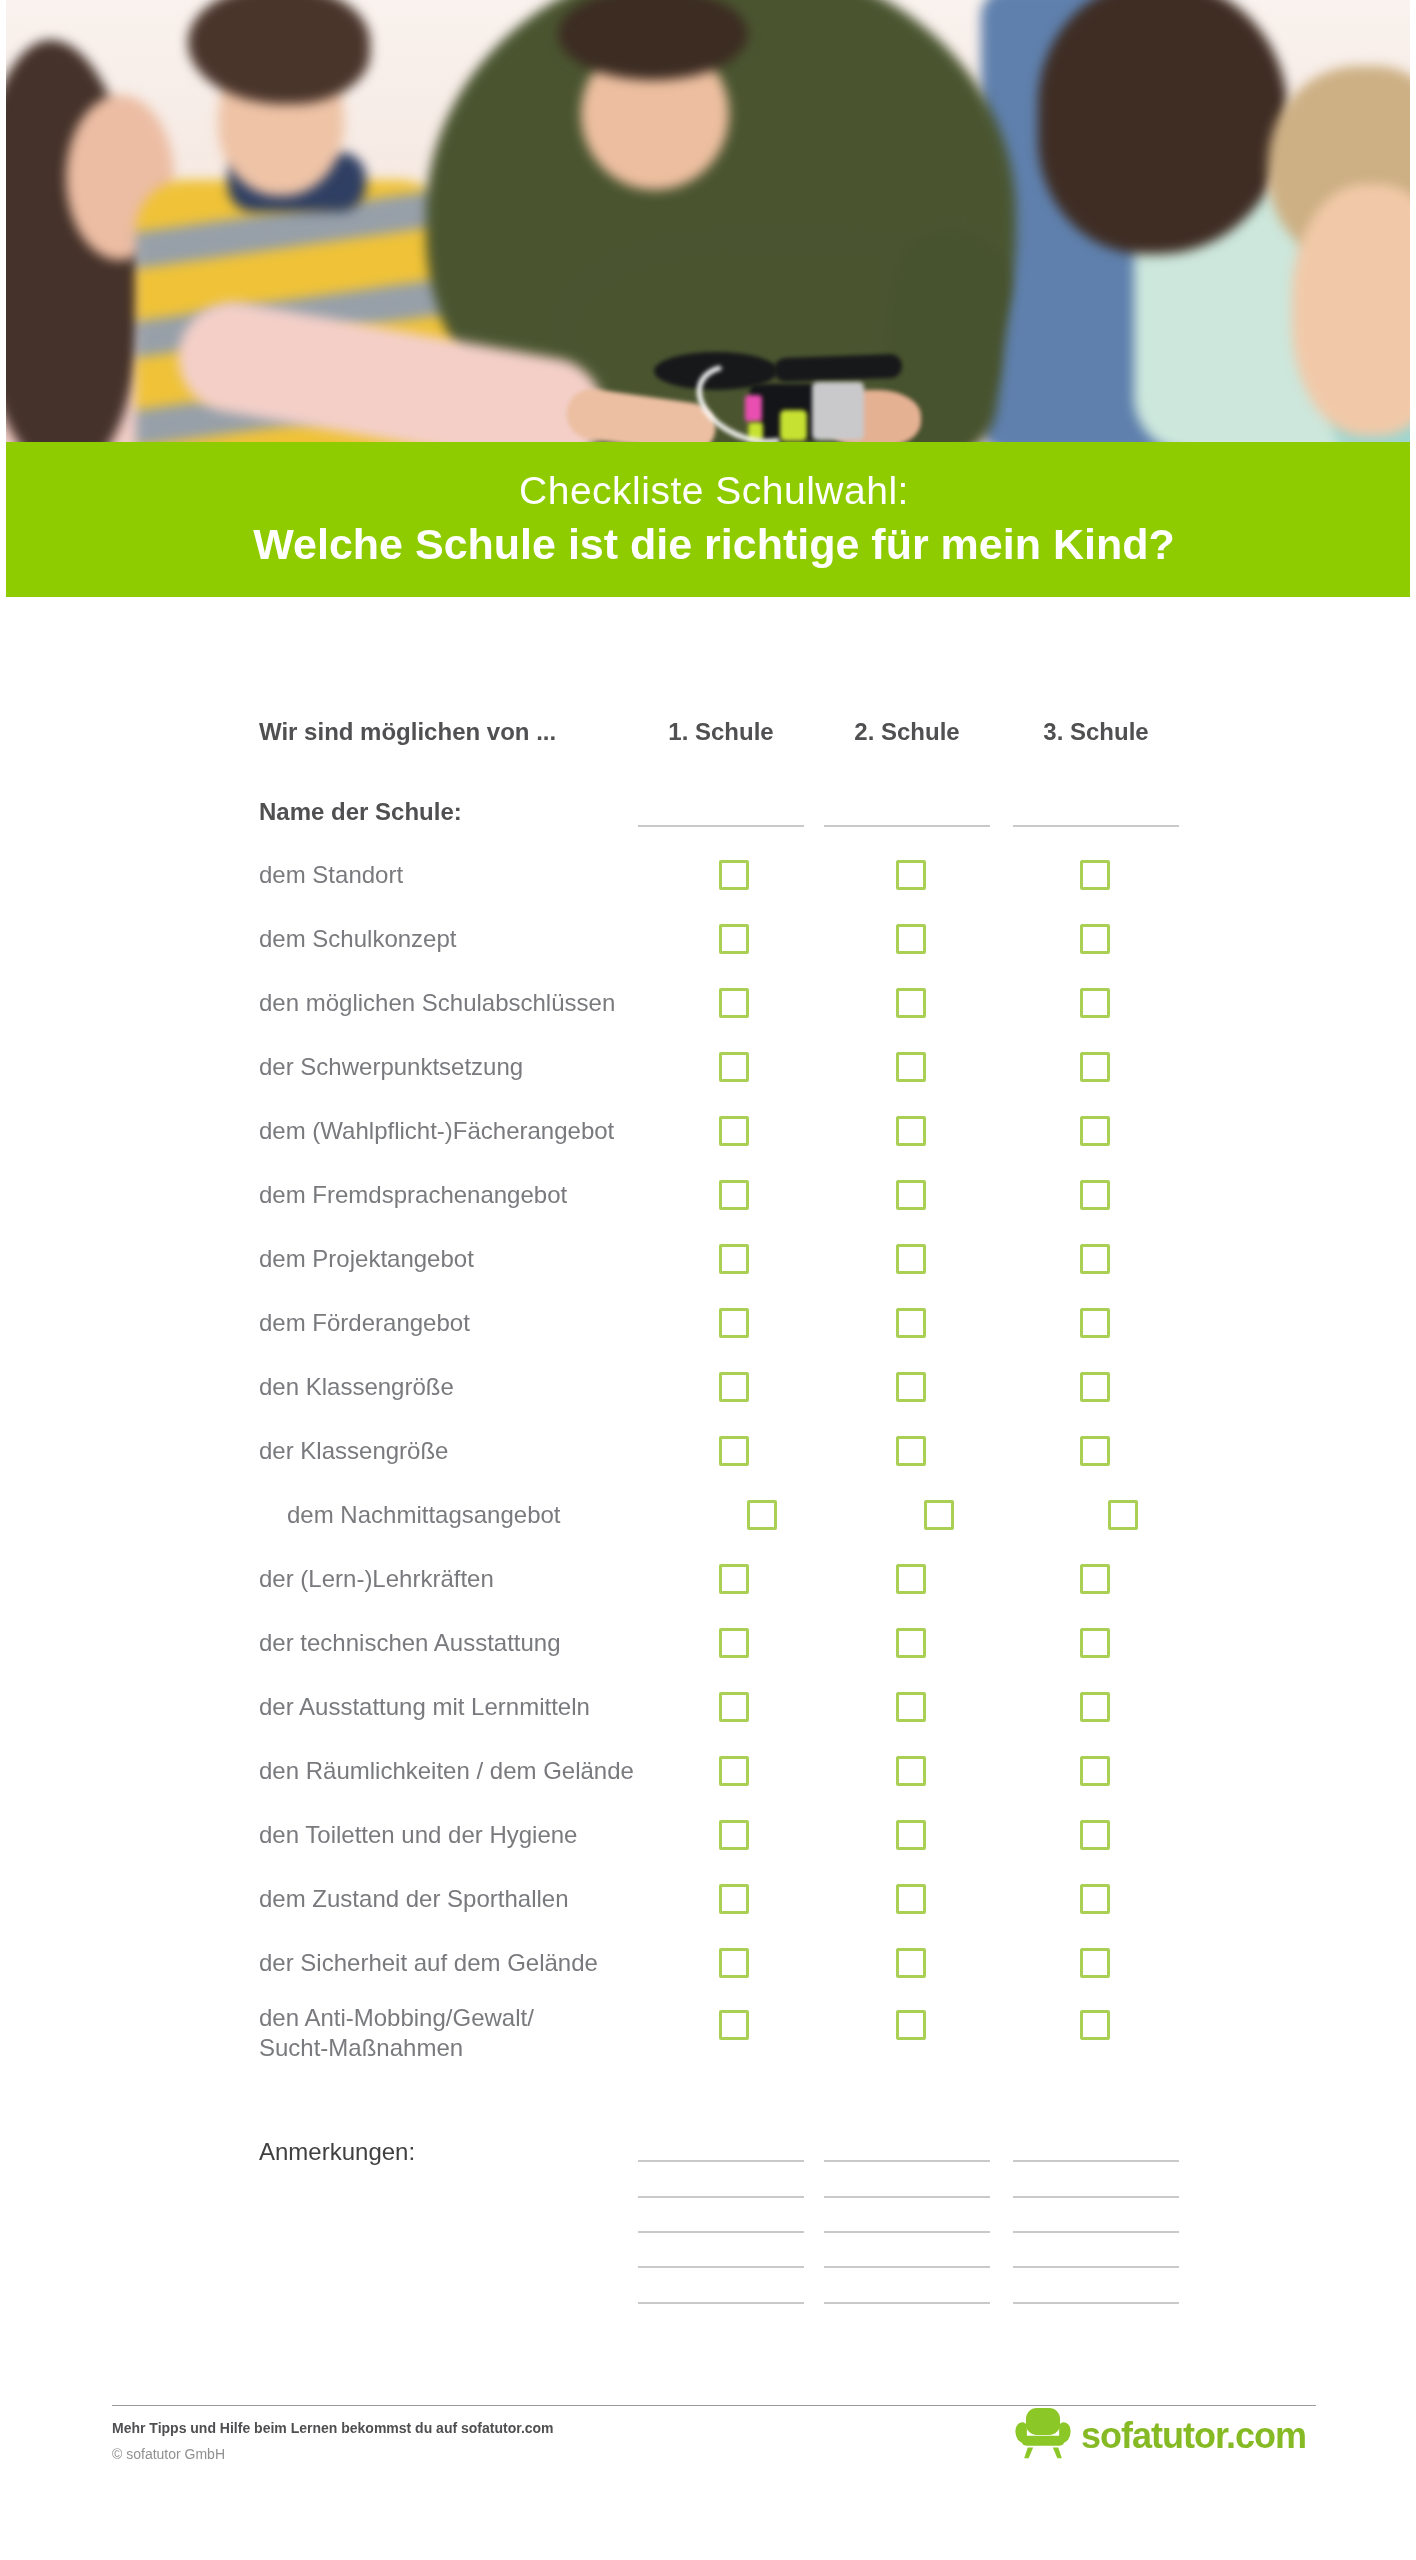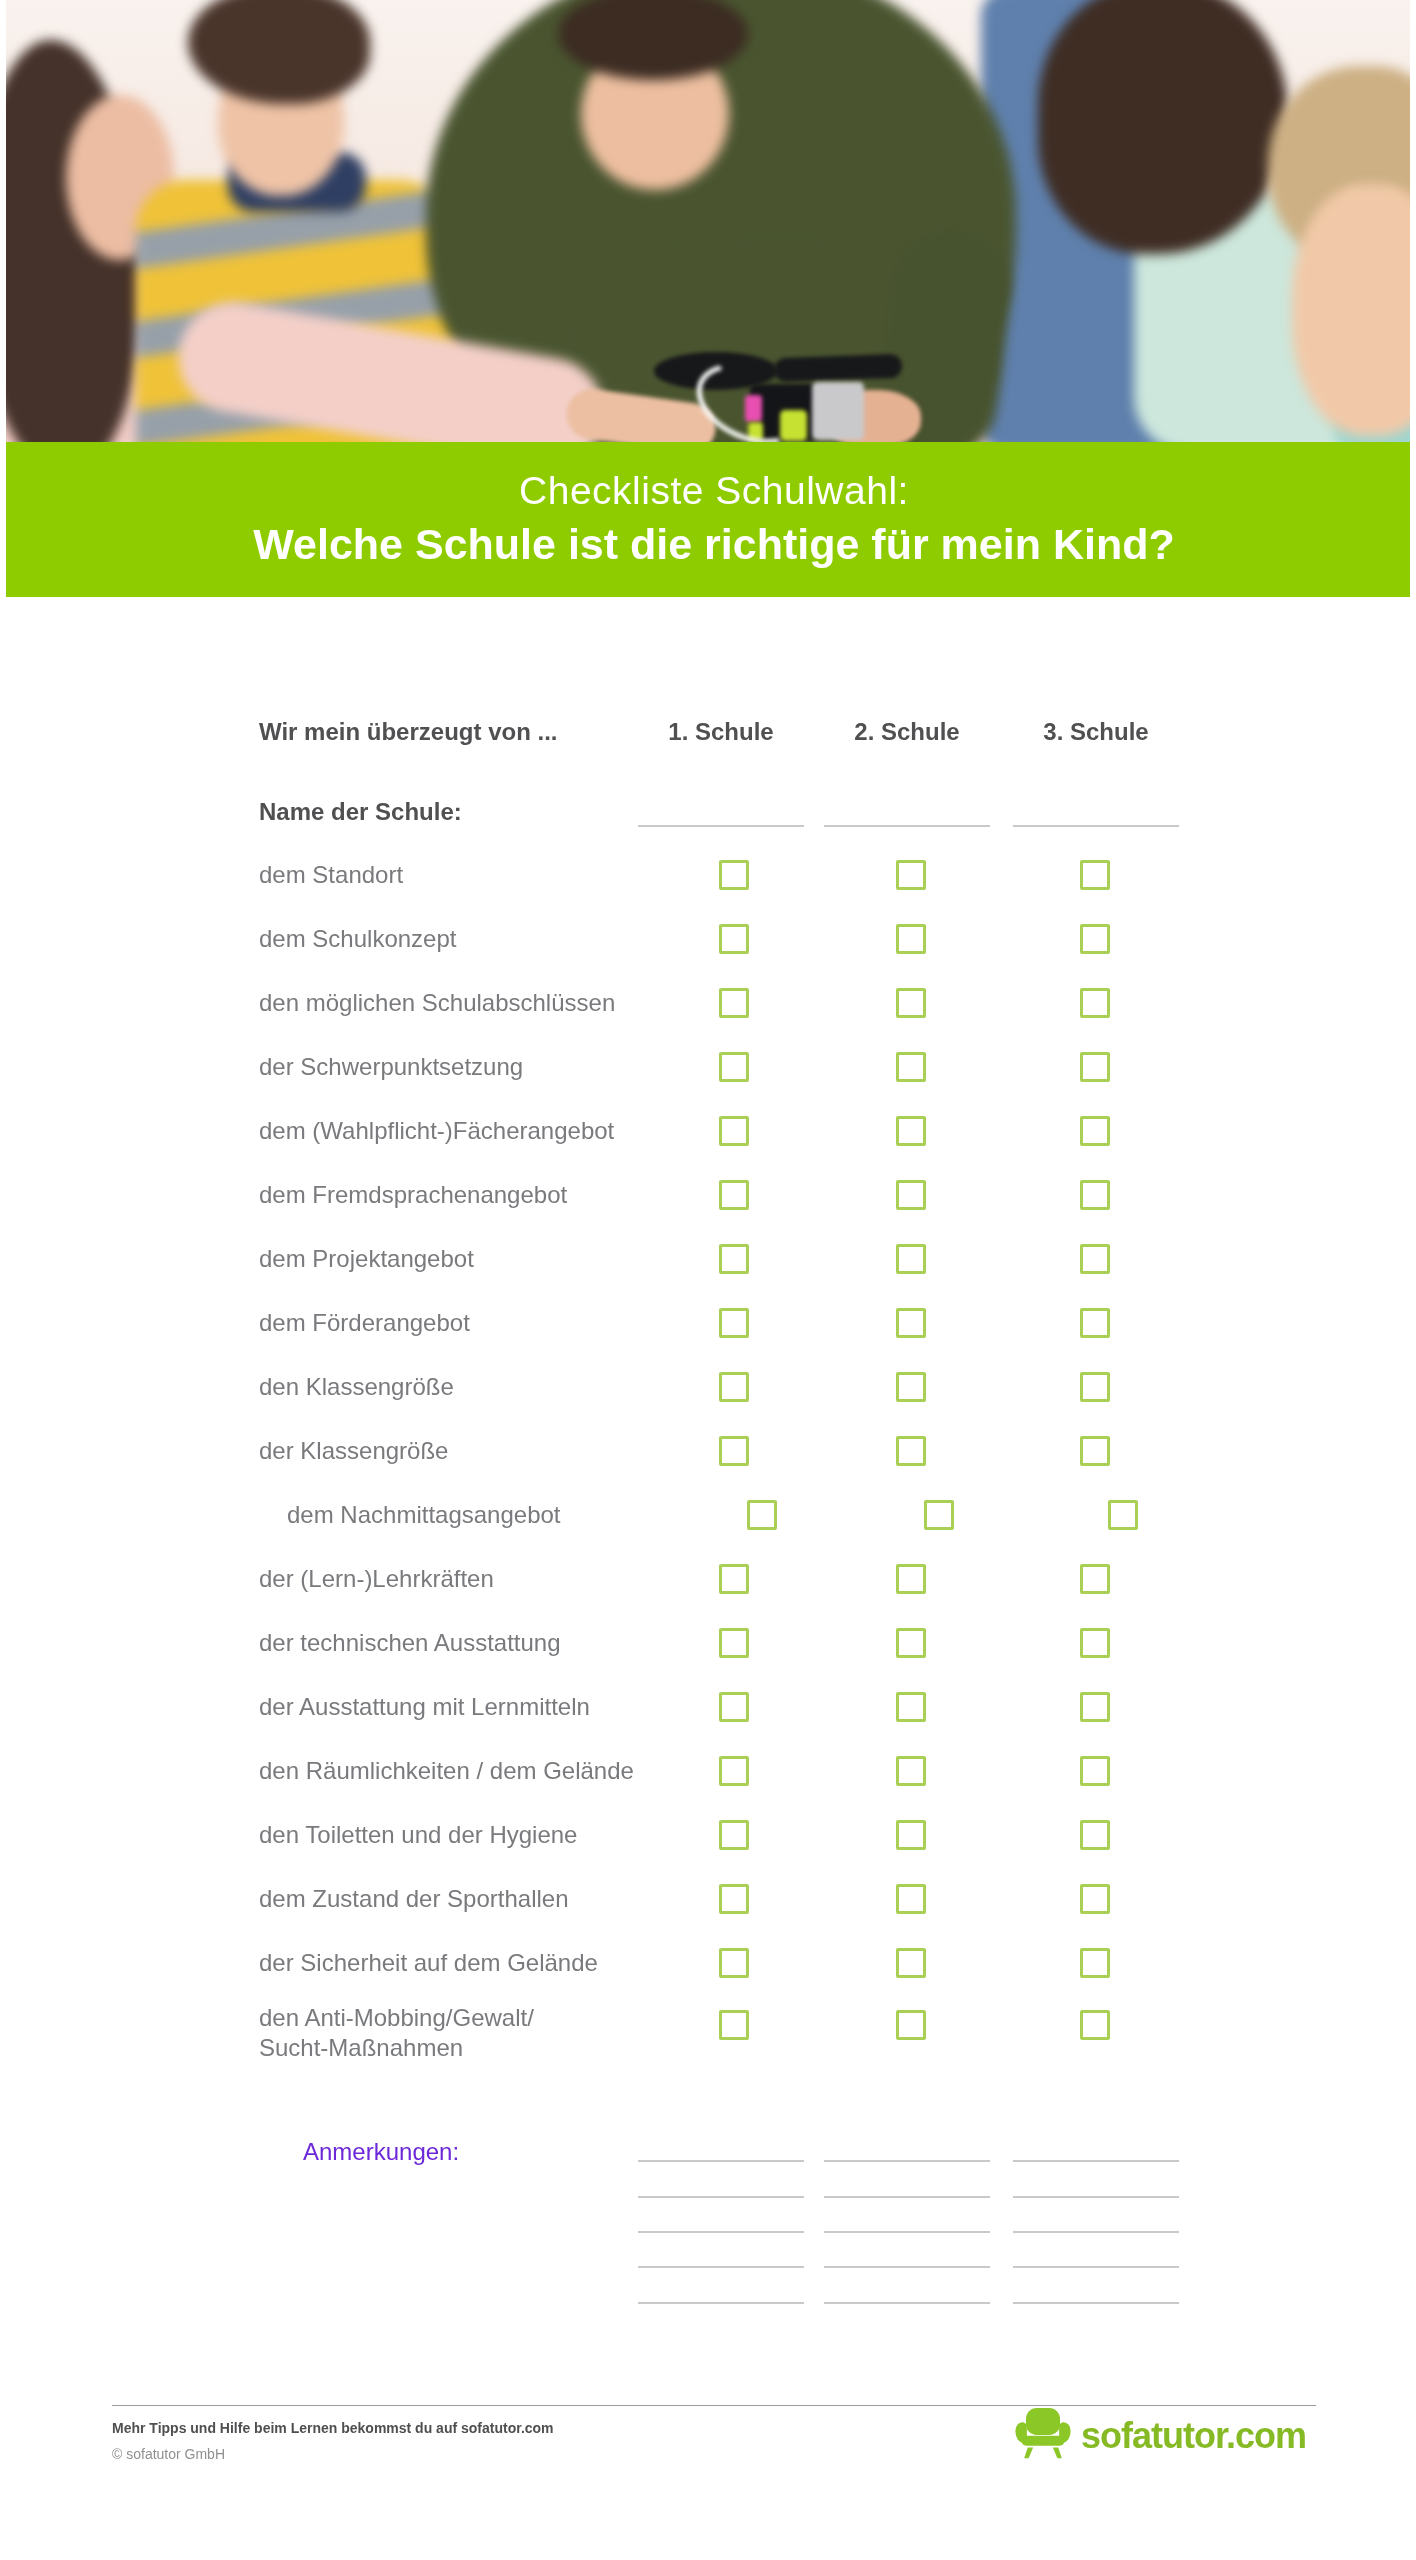--- a/index.html
+++ b/index.html
@@ -77,21 +77,21 @@
   .write-line { position:absolute; width:166px; height:2px; background:#c9c9c9; }
 
   .check-row { position:absolute; left:0; width:940px; height:64px; }
   .check-row.two-line { height:80px; }
   .row-label { position:absolute; left:0; top:0; bottom:0; display:flex; align-items:center;
     font-size:24px; color:#797a7d; white-space:pre-line; line-height:1.25; }
   .checkbox { position:absolute; top:17px; width:30px; height:30px;
     border:3px solid var(--checkbox-green,#a9d055); background:#ffffff; border-radius:2px; }
 
   .notes-label { position:absolute; left:0; top:2136px; height:32px; line-height:32px;
-    font-size:24px; color:#6d28d9;margin-left:44px; }
+    font-size:24px; color:#404040; }
 
   
   .footer-rule { position:absolute; left:106px; top:2405px; width:1204px; height:1px; background:#9b9b9b; }
   .footer-tips { position:absolute; left:106px; top:2420px; font-size:14px; font-weight:bold; color:#4f4f51; }
   .footer-copy { position:absolute; left:106px; top:2446px; font-size:14px; color:#909092; }
   .logo { position:absolute; right:104px; top:2408px; display:flex; align-items:center; gap:9px; cursor:pointer; }
   .logo-text { font-size:36px; font-weight:bold; color:var(--logo-green,#86ba25); letter-spacing:-1px; }
 </style>
 </head>
 <body>
@@ -131,21 +131,21 @@
     <div class="ph sharp rb-cable"></div>
   </div>
 
   <div class="banner">
     <div class="banner-line1">Checkliste Schulwahl:</div>
     <div class="banner-line2">Welche Schule ist die richtige für mein Kind?</div>
   </div>
 
   <div class="content">
     <div class="hdr-row">
-      <div class="hdr-label">Wir mein überzeugt von ...</div>
+      <div class="hdr-label">Wir sind möglichen von ...</div>
       <div class="hdr-col" style="left:379px">1. Schule</div>
       <div class="hdr-col" style="left:565px">2. Schule</div>
       <div class="hdr-col" style="left:754px">3. Schule</div>
     </div>
 
     <div class="name-row-label">Name der Schule:</div>
     <div id="name-lines">
         <div class="write-line" style="left: 379px; top: 825px;"></div>
         <div class="write-line" style="left: 565px; top: 825px;"></div>
         <div class="write-line" style="left: 754px; top: 825px;"></div>

